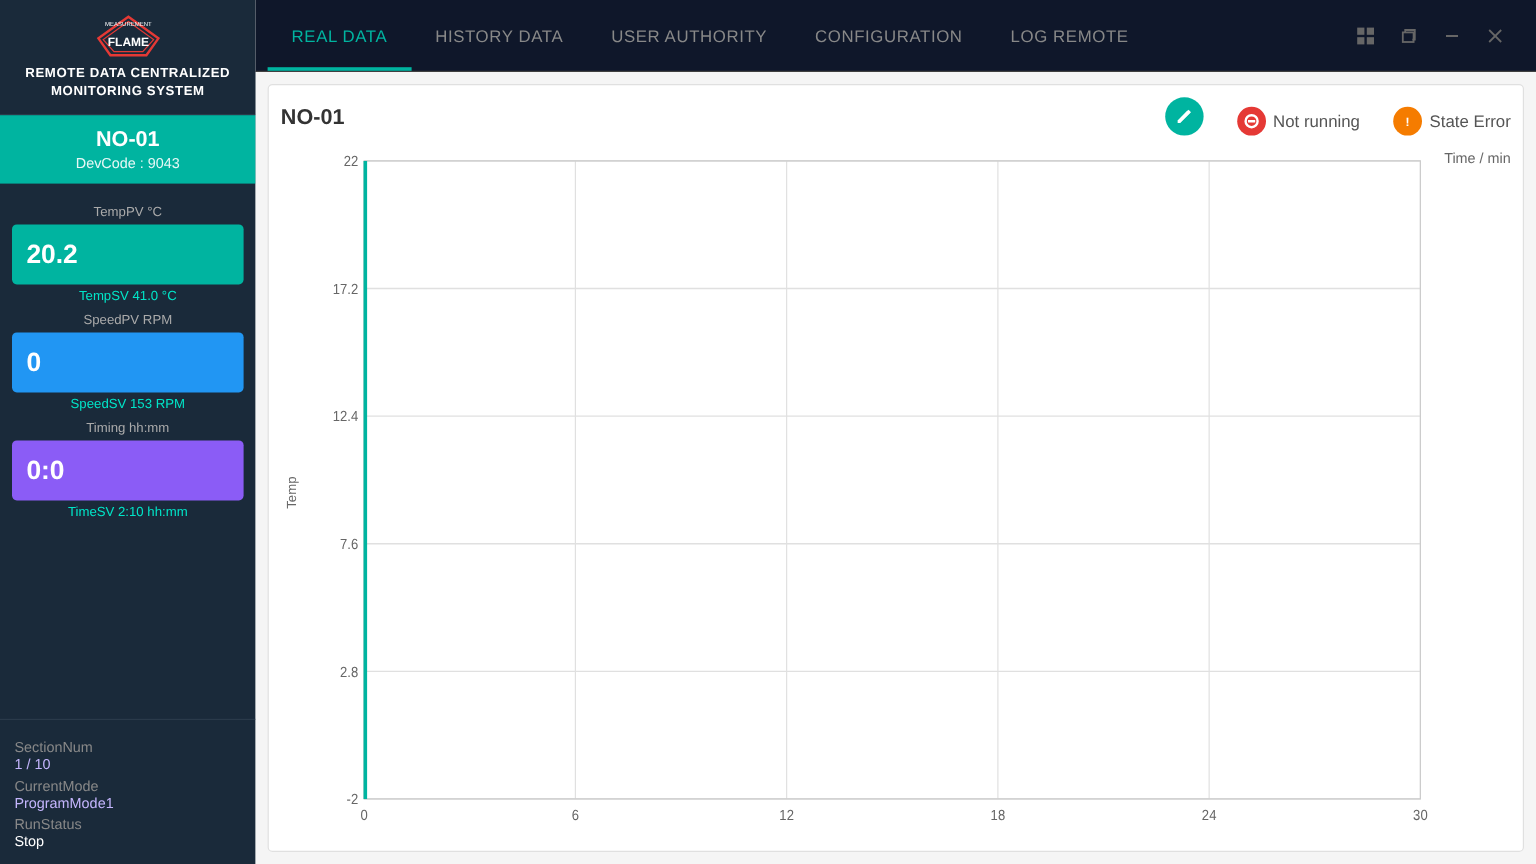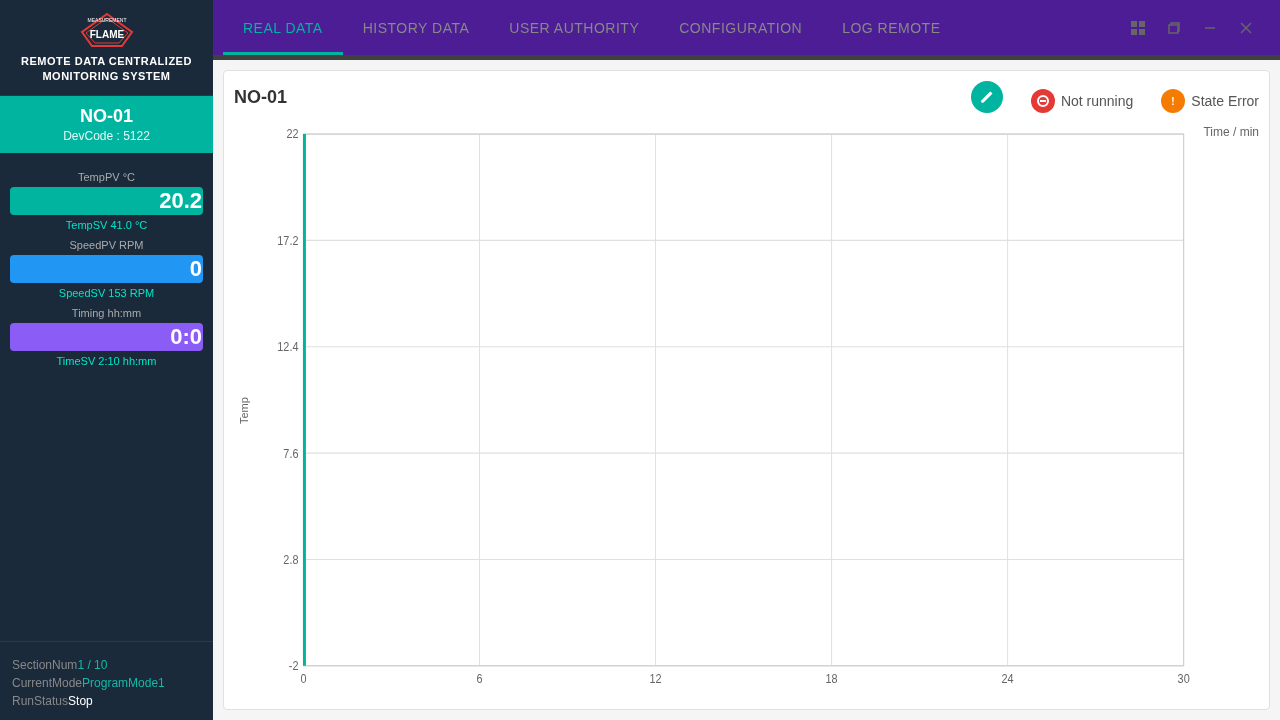--- a/index.html
+++ b/index.html
@@ -61,22 +61,22 @@
     }
     .metric-label {
       font-size: 11px;
       color: #aaa;
       text-align: center;
       margin-bottom: 4px;
       margin-top: 8px;
     }
     .metric-value-box {
       border-radius: 4px;
-      padding: 1px;
-      text-align: right;
+      padding: 12px;
+      text-align: left;
       font-size: 22px;
       font-weight: bold;
       color: white;
     }
     .metric-value-box.teal { background: #00b4a0; }
     .metric-value-box.blue { background: #2196F3; }
     .metric-value-box.purple { background: #8b5cf6; }
     .metric-sv {
       font-size: 11px;
       color: #aaa;
@@ -87,41 +87,42 @@
 
     .divider { border-top: 1px solid #2a3a4a; margin: 8px 0; }
 
     .bottom-info {
       padding: 8px 12px;
       font-size: 12px;
       color: #888;
     }
     .bottom-info-row {
       display: flex;
-      justify-content: flex-start;
+      justify-content: flex-end;
       margin-bottom: 4px;
-    }
-    .bottom-info-row .val { color: #14b8a6; }
+      flex-direction: column;
+    }
+    .bottom-info-row .val { color: #c4b5fd; }
     .bottom-info-row .val.white { color: white; }
 
     
     .main-content {
       flex: 1;
       display: flex;
       flex-direction: column;
       background: #f5f5f5;
     }
 
     
     .top-nav {
-      background: #4c1d95;
+      background: #0f172a;
       height: 60px;
       display: flex;
       align-items: stretch;
-      border-bottom: 5px solid #404040;
+      border-bottom: 1px solid #404040;
       padding: 0 10px;
     }
     .nav-item {
       display: flex;
       align-items: center;
       padding: 0 20px;
       font-size: 14px;
       font-weight: 500;
       color: #888;
       cursor: pointer;
@@ -253,21 +254,21 @@
         <polygon points="35,8 56,23 47,33 23,33 14,23" fill="none" stroke="#e53935" stroke-width="1"></polygon>
         <text x="35" y="28" text-anchor="middle" fill="white" font-size="10" font-weight="bold">FLAME</text>
         <text x="35" y="12" text-anchor="middle" fill="white" font-size="5">MEASUREMENT</text>
       </svg>
     </div>
     <div class="sidebar-title">REMOTE DATA CENTRALIZED MONITORING SYSTEM</div>
   </div>
 
   <div class="device-section">
     <div class="device-name">NO-01</div>
-    <div class="device-code">DevCode : 5122</div>
+    <div class="device-code">DevCode : 9043</div>
   </div>
 
   <div class="metrics-section">
     <div class="metric-label">TempPV °C</div>
     <div class="metric-value-box teal">20.2</div>
     <div class="metric-sv">
       <span>TempSV 41.0 °C</span>
     </div>
 
     <div class="metric-label">SpeedPV RPM</div>

